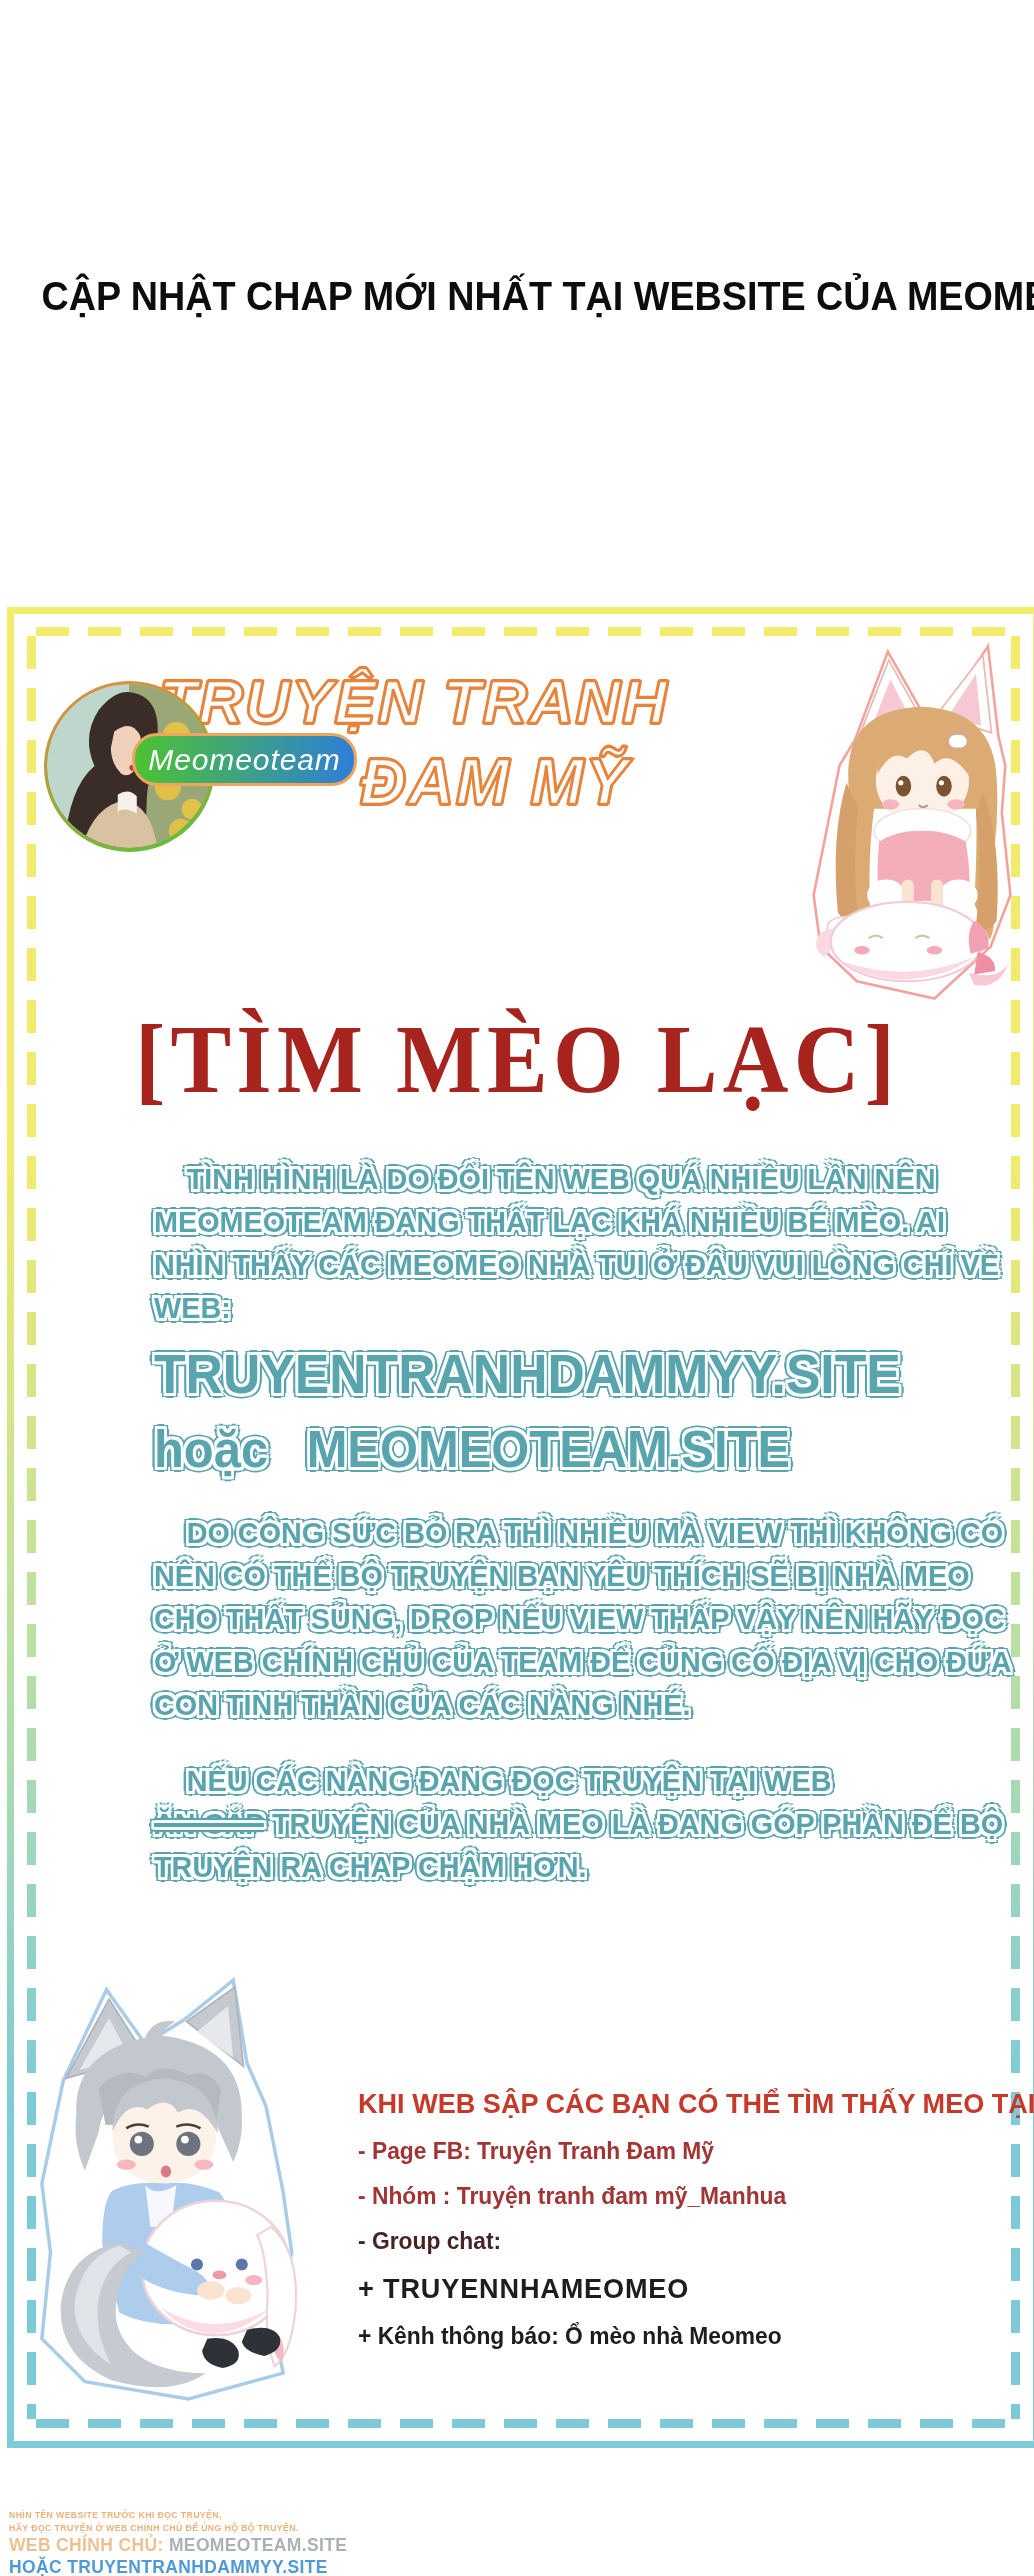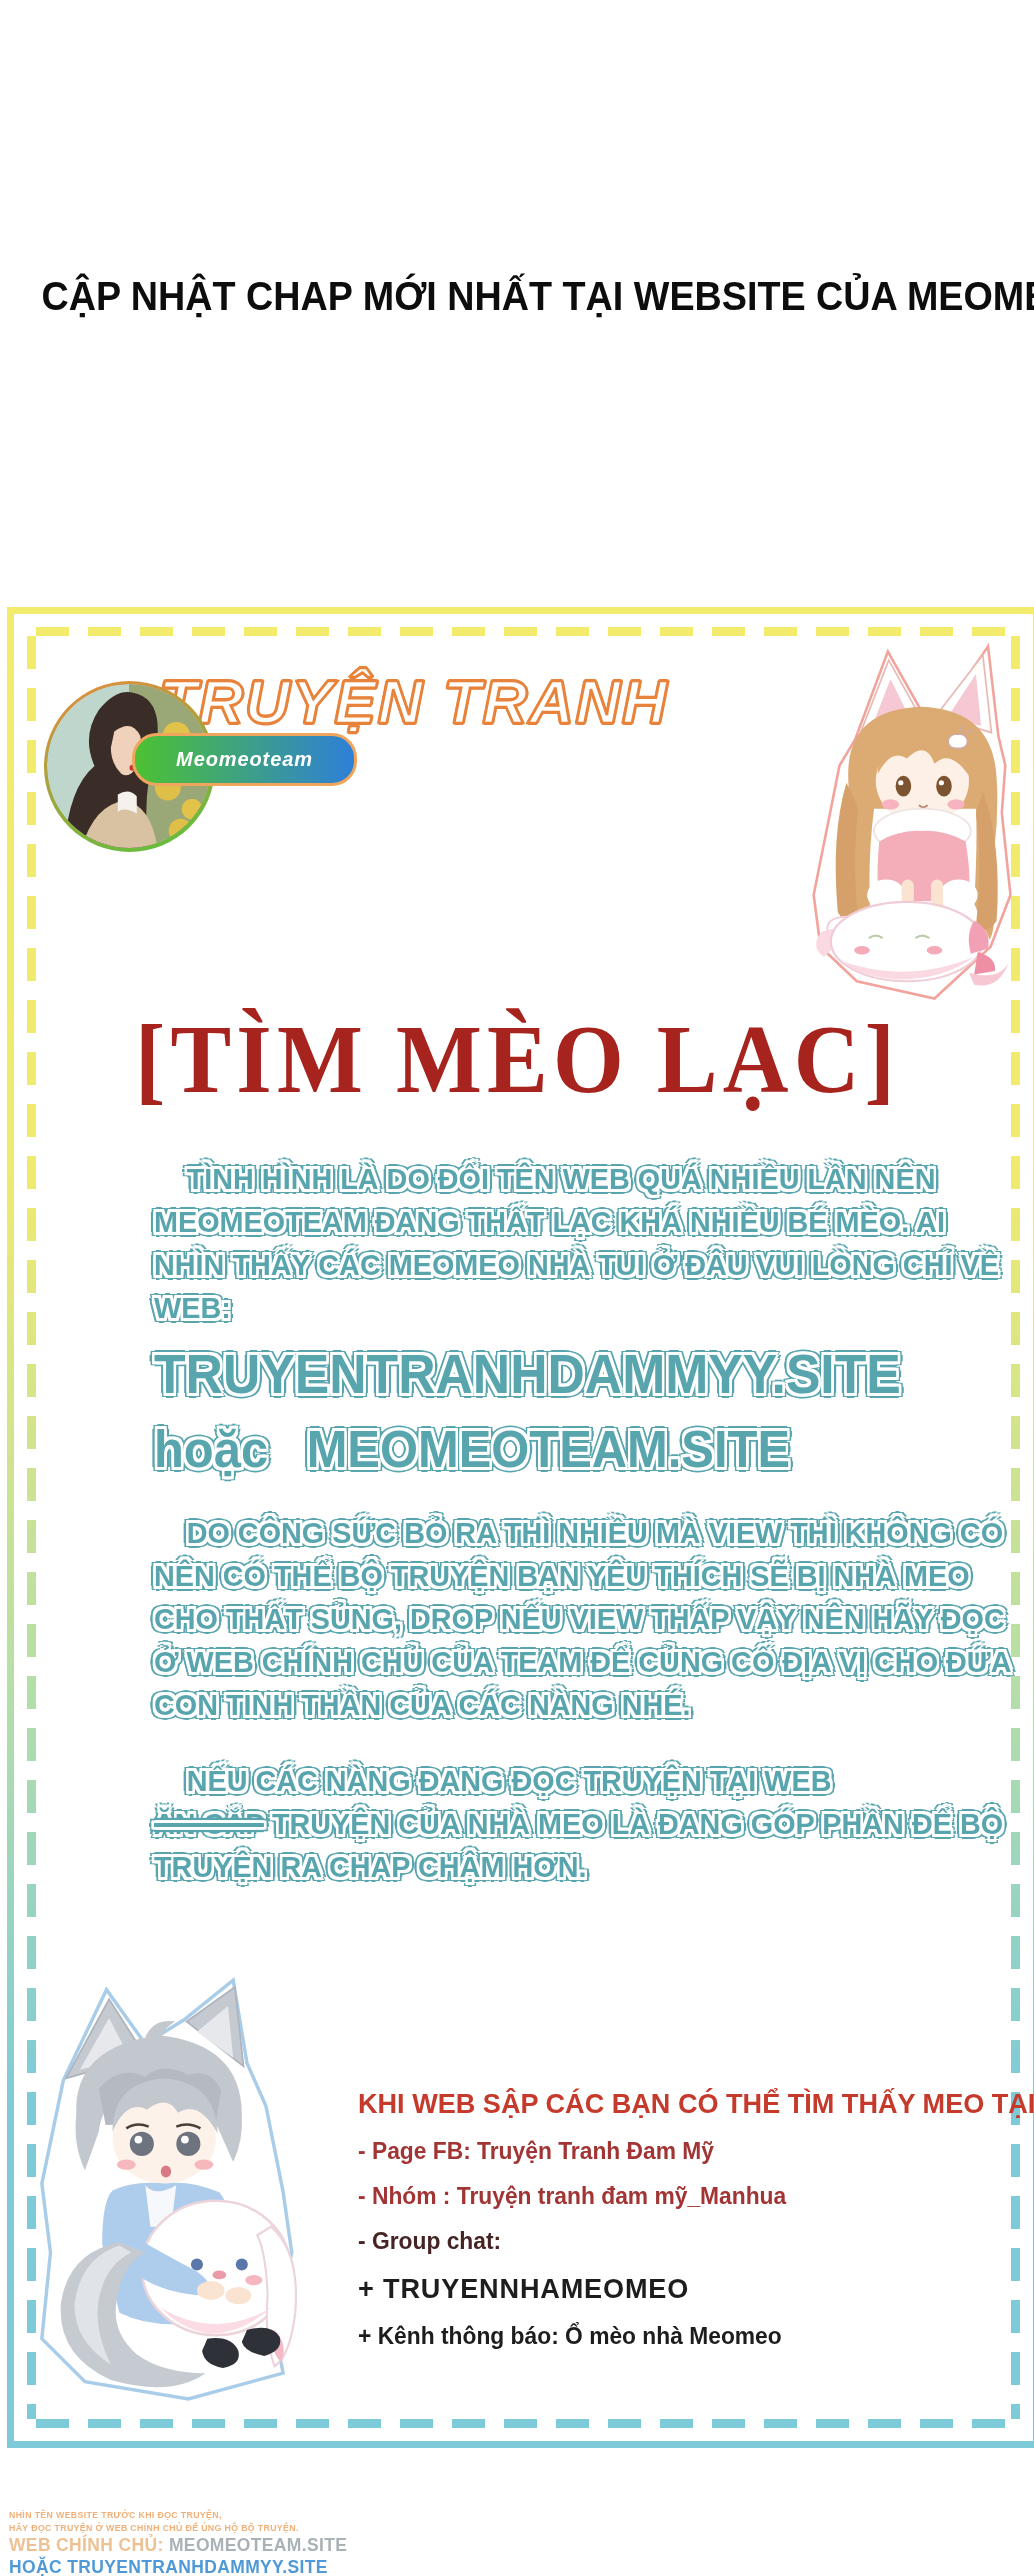--- a/index.html
+++ b/index.html
@@ -33,21 +33,21 @@
                background:linear-gradient(160deg,#e98a3d,#59c23d);padding:3.4px;box-sizing:border-box;z-index:4;}
   .avatar-ring svg{display:block;border-radius:50%;}
   .team-title{font-style:italic;font-weight:800;color:#ffffff;letter-spacing:1.7px;white-space:nowrap;
               -webkit-text-stroke:2.6px #e8833c;
               text-shadow:-1.7px 0 #e8833c,1.7px 0 #e8833c,0 -1.7px #e8833c,0 1.7px #e8833c;z-index:3;}
   .title-l1{left:159px;top:666px;font-size:62px;}
   .title-l2{left:360px;top:745px;font-size:64px;}
   .badge{left:132px;top:733px;width:219px;height:47px;border-radius:25px;
          background:linear-gradient(90deg,#4cc232,#2e7fd8);border:3.4px solid #f0a55c;
          display:flex;align-items:center;justify-content:center;z-index:5;}
-  .badge span{color:#fff;font-size:20px;font-weight:700;font-style:italic;letter-spacing:0.9px;}
+  .badge span{color:#fff;font-size:30px;font-weight:400;font-style:italic;letter-spacing:0.9px;}
 
   
   .notice{top:1007px;left:0;width:1035px;text-align:center;
           font-family:"Liberation Serif",serif;font-weight:700;font-size:91px;color:#a7241e;
           letter-spacing:5.2px;transform:scaleY(1.08);white-space:nowrap;}
 
   
   .sticker{color:#58a5ae;font-weight:800;letter-spacing:0px;white-space:nowrap;
     text-shadow:
       -2.6px -2.6px 0 #fff,2.6px -2.6px 0 #fff,-2.6px 2.6px 0 #fff,2.6px 2.6px 0 #fff,
@@ -112,20 +112,21 @@
           <circle cx="155" cy="170" r="14" fill="#dfbf48"></circle>
         <path d="M20,190 Q25,120 55,95 Q40,60 60,30 Q80,5 100,10 Q125,15 128,45 Q130,80 118,110 Q112,150 118,190 Z" fill="#3a2c26"></path>
         <path d="M78,55 Q98,40 108,60 Q112,80 104,96 Q96,110 86,104 Q74,92 74,74 Z" fill="#f0d2bc"></path>
         <circle cx="99" cy="97" r="3.5" fill="#c23b35"></circle>
         <path d="M40,190 Q55,140 90,135 Q120,140 128,190 Z" fill="#d9c2a2"></path>
         <path d="M82,128 Q95,120 104,130 L104,150 Q90,142 82,148 Z" fill="#f5f2ee"></path>
       </g>
     </svg>
   </div>
   <div class="abs team-title title-l1">TRUYỆN TRANH</div>
+  <div class="abs team-title title-l2">ĐAM MỸ</div>
   <div class="abs badge">
     <span>Meomeoteam</span>
   </div>
 
   <svg class="abs chibi" style="left:805px;top:636px;" width="221" height="366" viewBox="0 0 256 424">
     <g stroke="#f2a39c" stroke-width="3" fill="#ffffff">
       <path d="M58,120 L96,18 L140,96 L158,92 L212,12 L224,116 L232,150 L228,205 L238,300 L215,360 L150,420 L60,400 L18,360 L10,300 L30,200 L40,150 Z"></path>
     </g>
     <polygon points="62,118 97,28 136,98" fill="#ffffff" stroke="#e9b9b4" stroke-width="2"></polygon>
     <polygon points="78,104 99,50 122,96" fill="#f6c8d3"></polygon>

